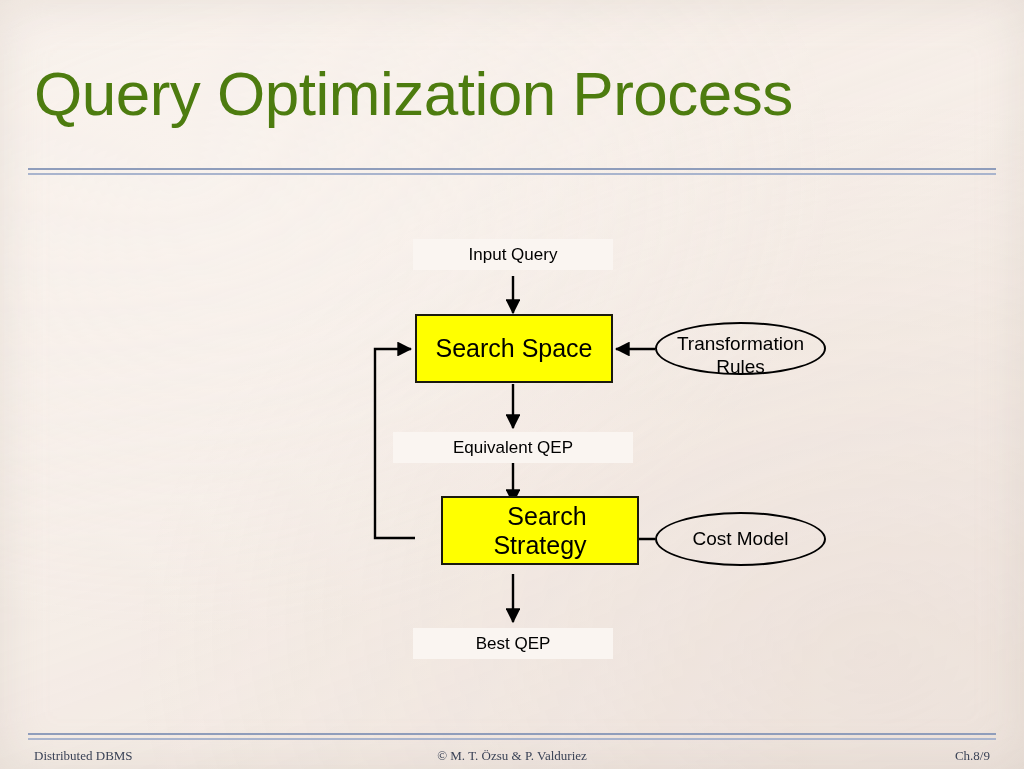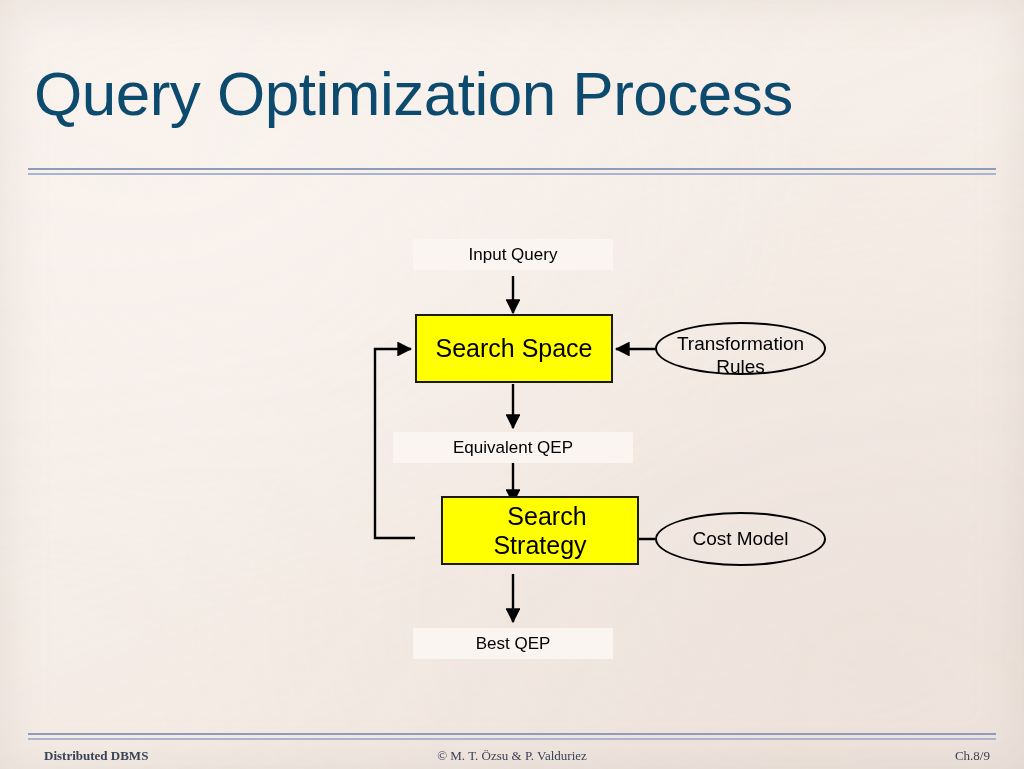--- a/index.html
+++ b/index.html
@@ -38,21 +38,21 @@
 
   
   .slide-title {
     position: absolute;
     left: 34px;
     top: 56px;
     width: 940px;
     font-size: 62px;
     line-height: 76px;
     font-weight: 400;
-    color: #0c4a6e;
+    color: #4d7c0f;
     letter-spacing: -0.5px;
     white-space: nowrap;
     z-index: 5;
   }
 
   
   .header-rule {
     position: absolute;
     left: 28px;
     top: 168px;
@@ -94,21 +94,21 @@
   
   .footer-text {
     position: absolute;
     top: 748px;
     font-family: "Liberation Serif", serif;
     font-size: 13px;
     color: #3a4256;
     white-space: nowrap;
     z-index: 5;
   }
-  .footer-left   { left: 44px; font-weight: bold; }
+  .footer-left   { left: 34px; }
   .footer-center { left: 0; width: 1024px; text-align: center; }
   .footer-right  { right: 34px; }
 
   
   #diagram {
     position: absolute;
     left: 0;
     top: 0;
     width: 1024px;
     height: 769px;

